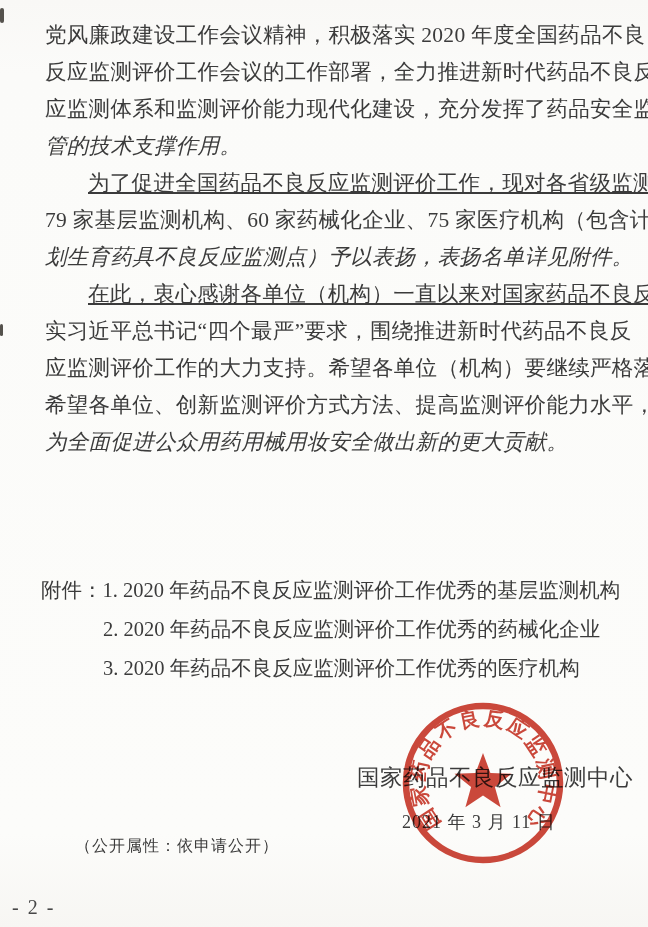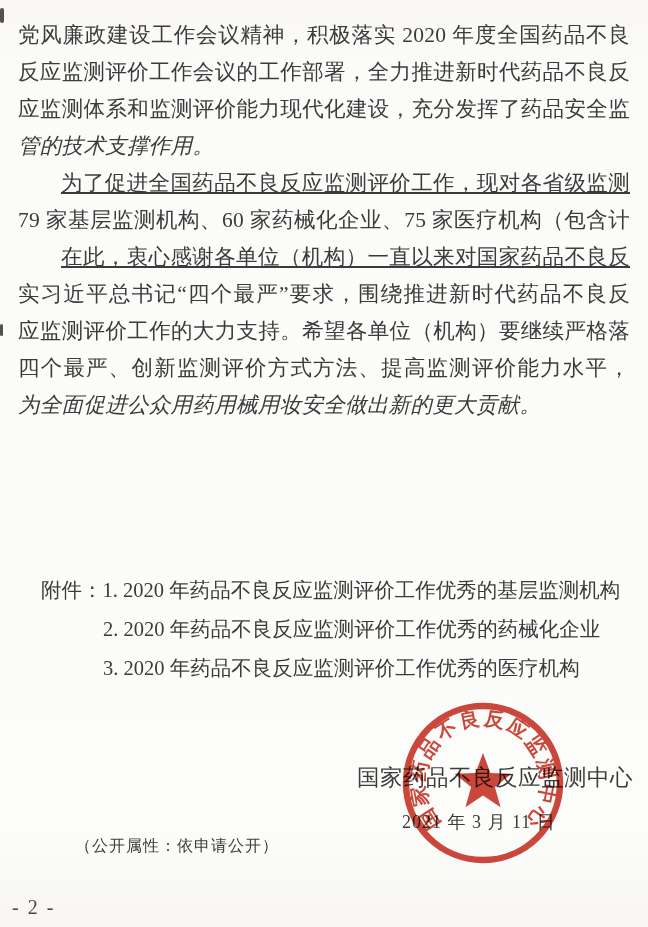--- a/index.html
+++ b/index.html
@@ -14,21 +14,21 @@
     background:linear-gradient(180deg,#f9f8f6 0%,#fbfbf9 8%,#fcfcfa 90%,#f7f6f3 100%);
   }
   
   .bodytext{
     position:absolute;left:18px;top:17px;width:612px;
     font-size:21.5px;color:#3b3b3b;line-height:37px;
     letter-spacing:0.3px;
   }
   .bodytext .line{
     text-align:justify;text-align-last:justify;
-    height:37px;white-space:nowrap;
+    height:37px;white-space:nowrap;margin-left:27px;
   }
   .bodytext .line.last{text-align-last:left;font-style:italic;}
   .bodytext .line.indent{text-indent:2em;text-decoration:underline;}
   
   .attachments{
     position:absolute;left:41px;top:571px;width:575px;
     font-size:20.5px;color:#3b3b3b;line-height:39px;
   }
   .attachments .row1{white-space:nowrap;}
   .attachments .cont{padding-left:62px;white-space:nowrap;}
@@ -69,25 +69,26 @@
   <div class="artifact a2"></div>
 
   <div class="bodytext">
     <div class="line">党风廉政建设工作会议精神，积极落实 2020 年度全国药品不良</div>
     <div class="line">反应监测评价工作会议的工作部署，全力推进新时代药品不良反</div>
     <div class="line">应监测体系和监测评价能力现代化建设，充分发挥了药品安全监</div>
     <div class="line last">管的技术支撑作用。</div>
 
     <div class="line indent">为了促进全国药品不良反应监测评价工作，现对各省级监测</div>
     <div class="line">79 家基层监测机构、60 家药械化企业、75 家医疗机构（包含计</div>
+    <div class="line last">划生育药具不良反应监测点）予以表扬，表扬名单详见附件。</div>
 
     <div class="line indent">在此，衷心感谢各单位（机构）一直以来对国家药品不良反</div>
     <div class="line">实习近平总书记“四个最严”要求，围绕推进新时代药品不良反</div>
     <div class="line">应监测评价工作的大力支持。希望各单位（机构）要继续严格落</div>
-    <div class="line">四个最严、创新监测评价方式方法、提高监测评价能力水平，</div>
+    <div class="line">希望各单位、创新监测评价方式方法、提高监测评价能力水平，</div>
     <div class="line last">为全面促进公众用药用械用妆安全做出新的更大贡献。</div>
   </div>
 
   <div class="attachments">
     <div class="row1"><span>附件：</span><span>1. 2020 年药品不良反应监测评价工作优秀的基层监测机构</span></div>
     <div class="cont">2. 2020 年药品不良反应监测评价工作优秀的药械化企业</div>
     <div class="cont">3. 2020 年药品不良反应监测评价工作优秀的医疗机构</div>
   </div>
 
   <div class="sig-org">国家药品不良反应监测中心</div>

